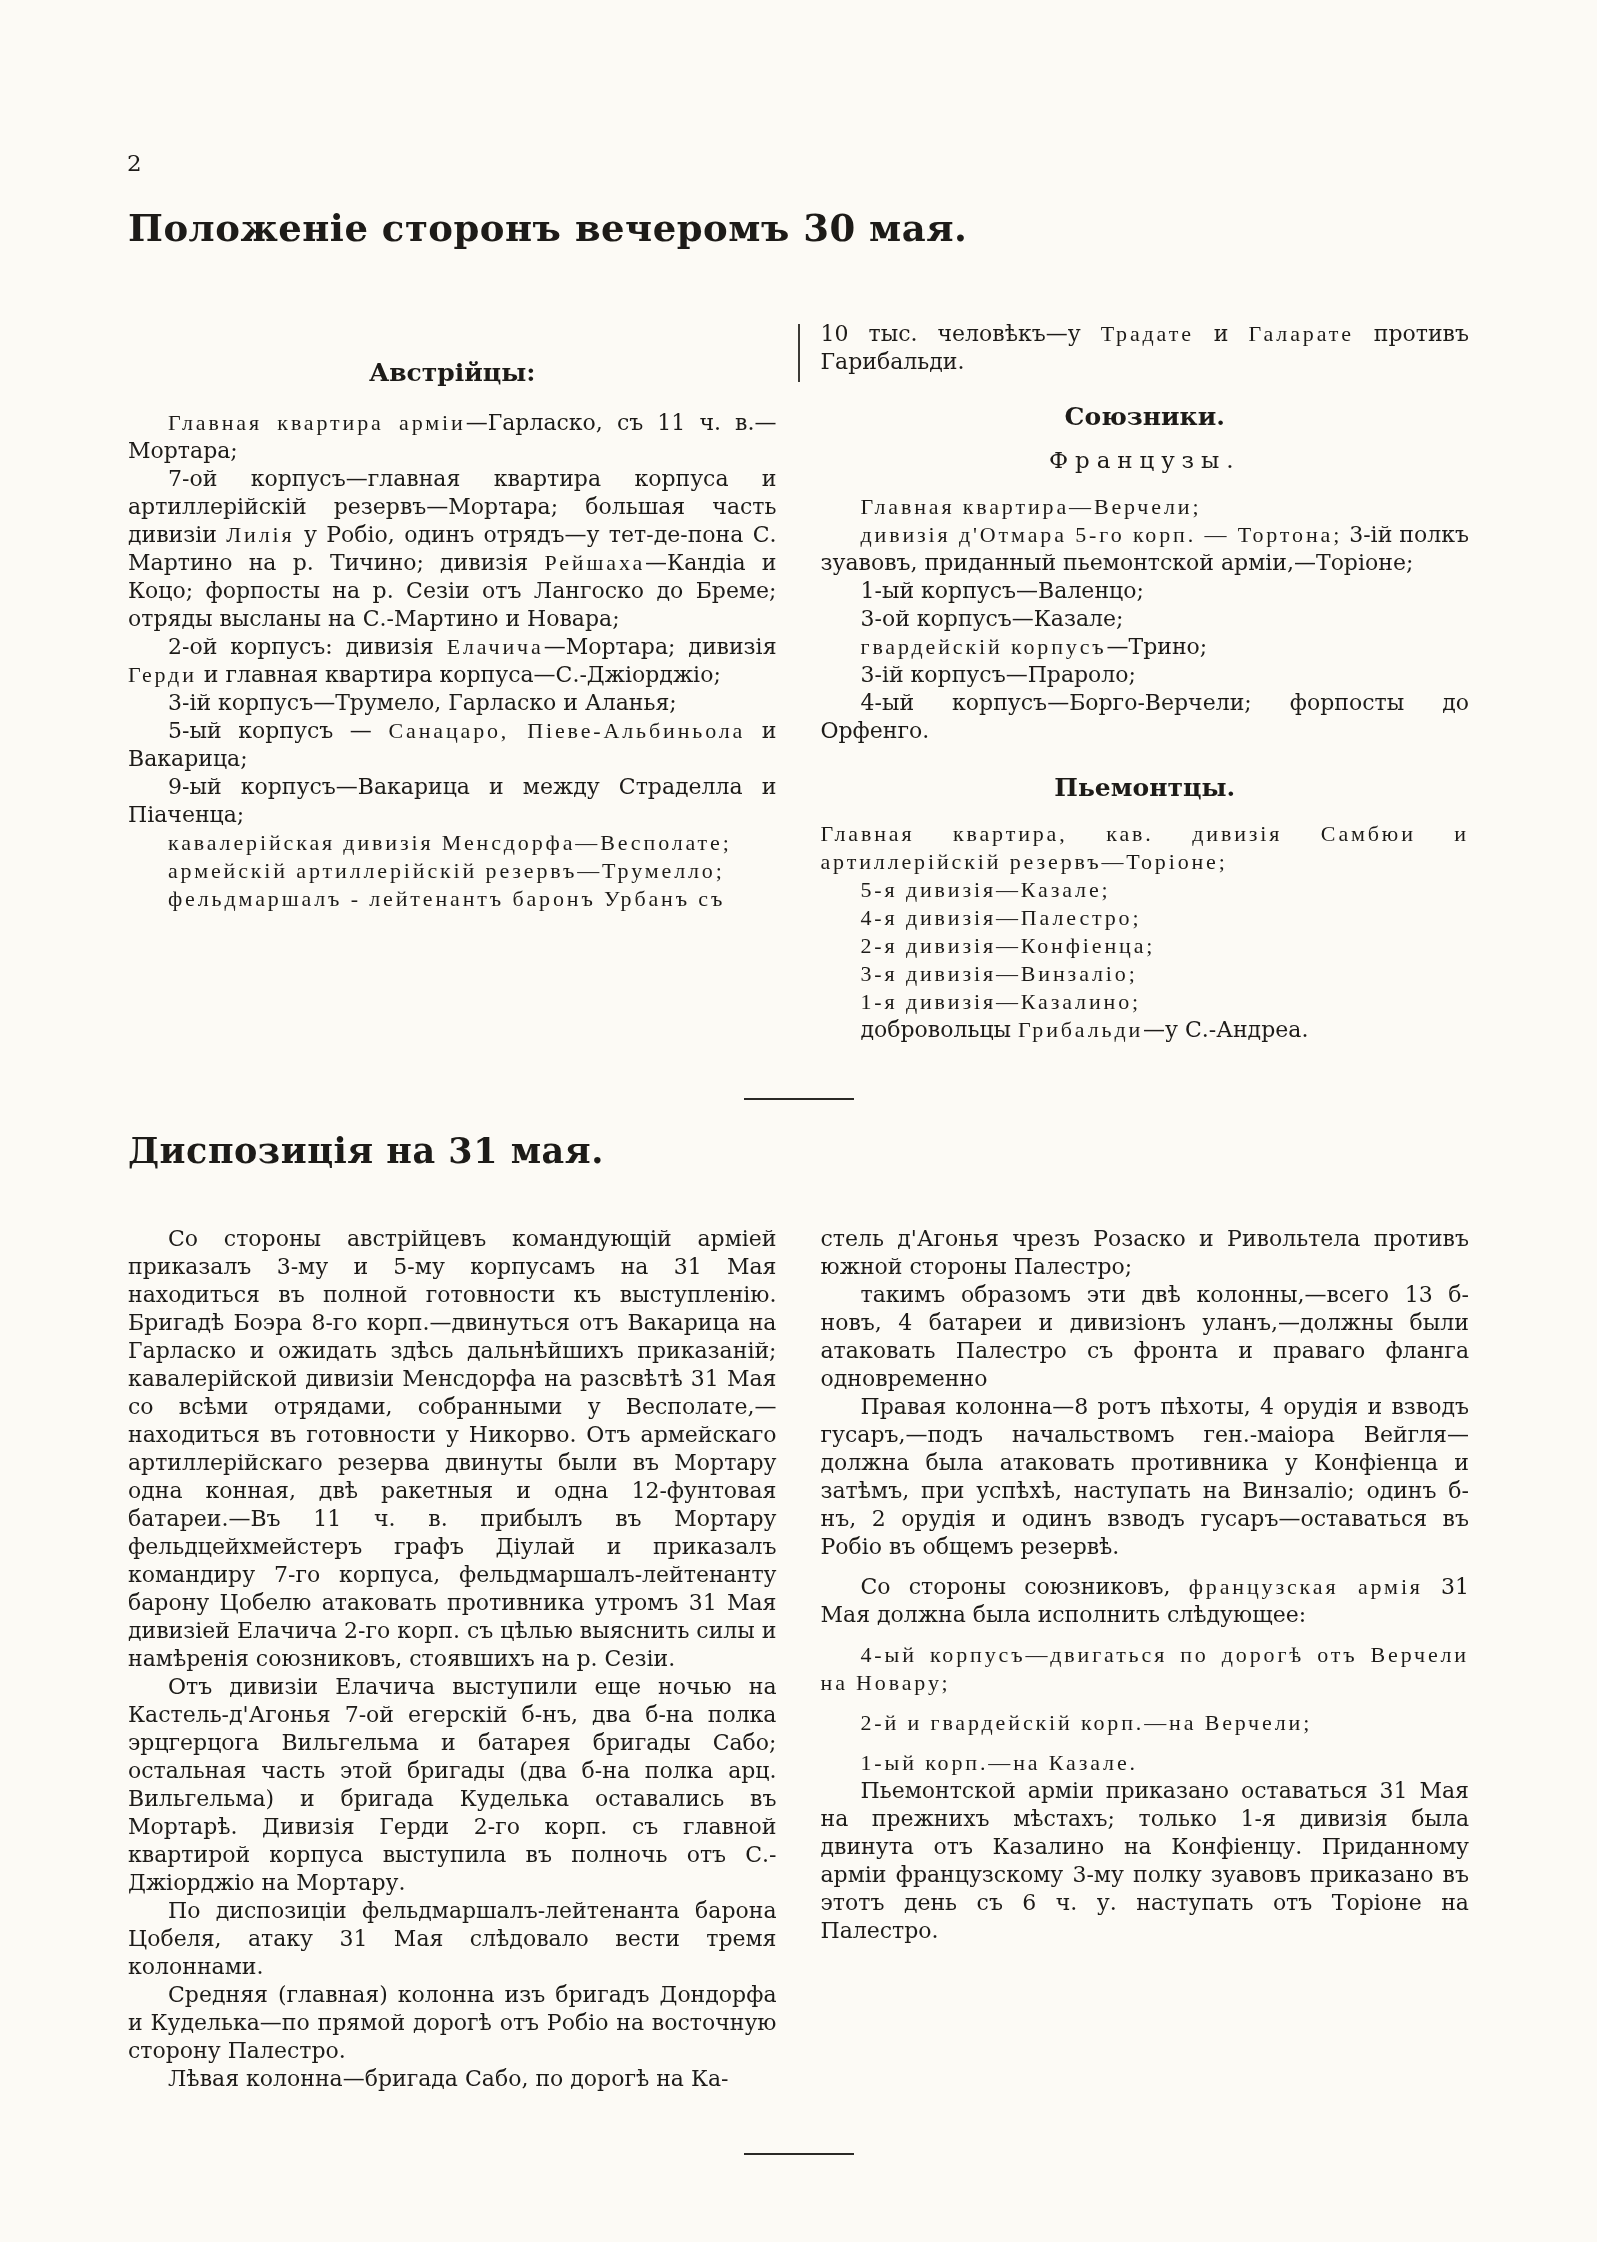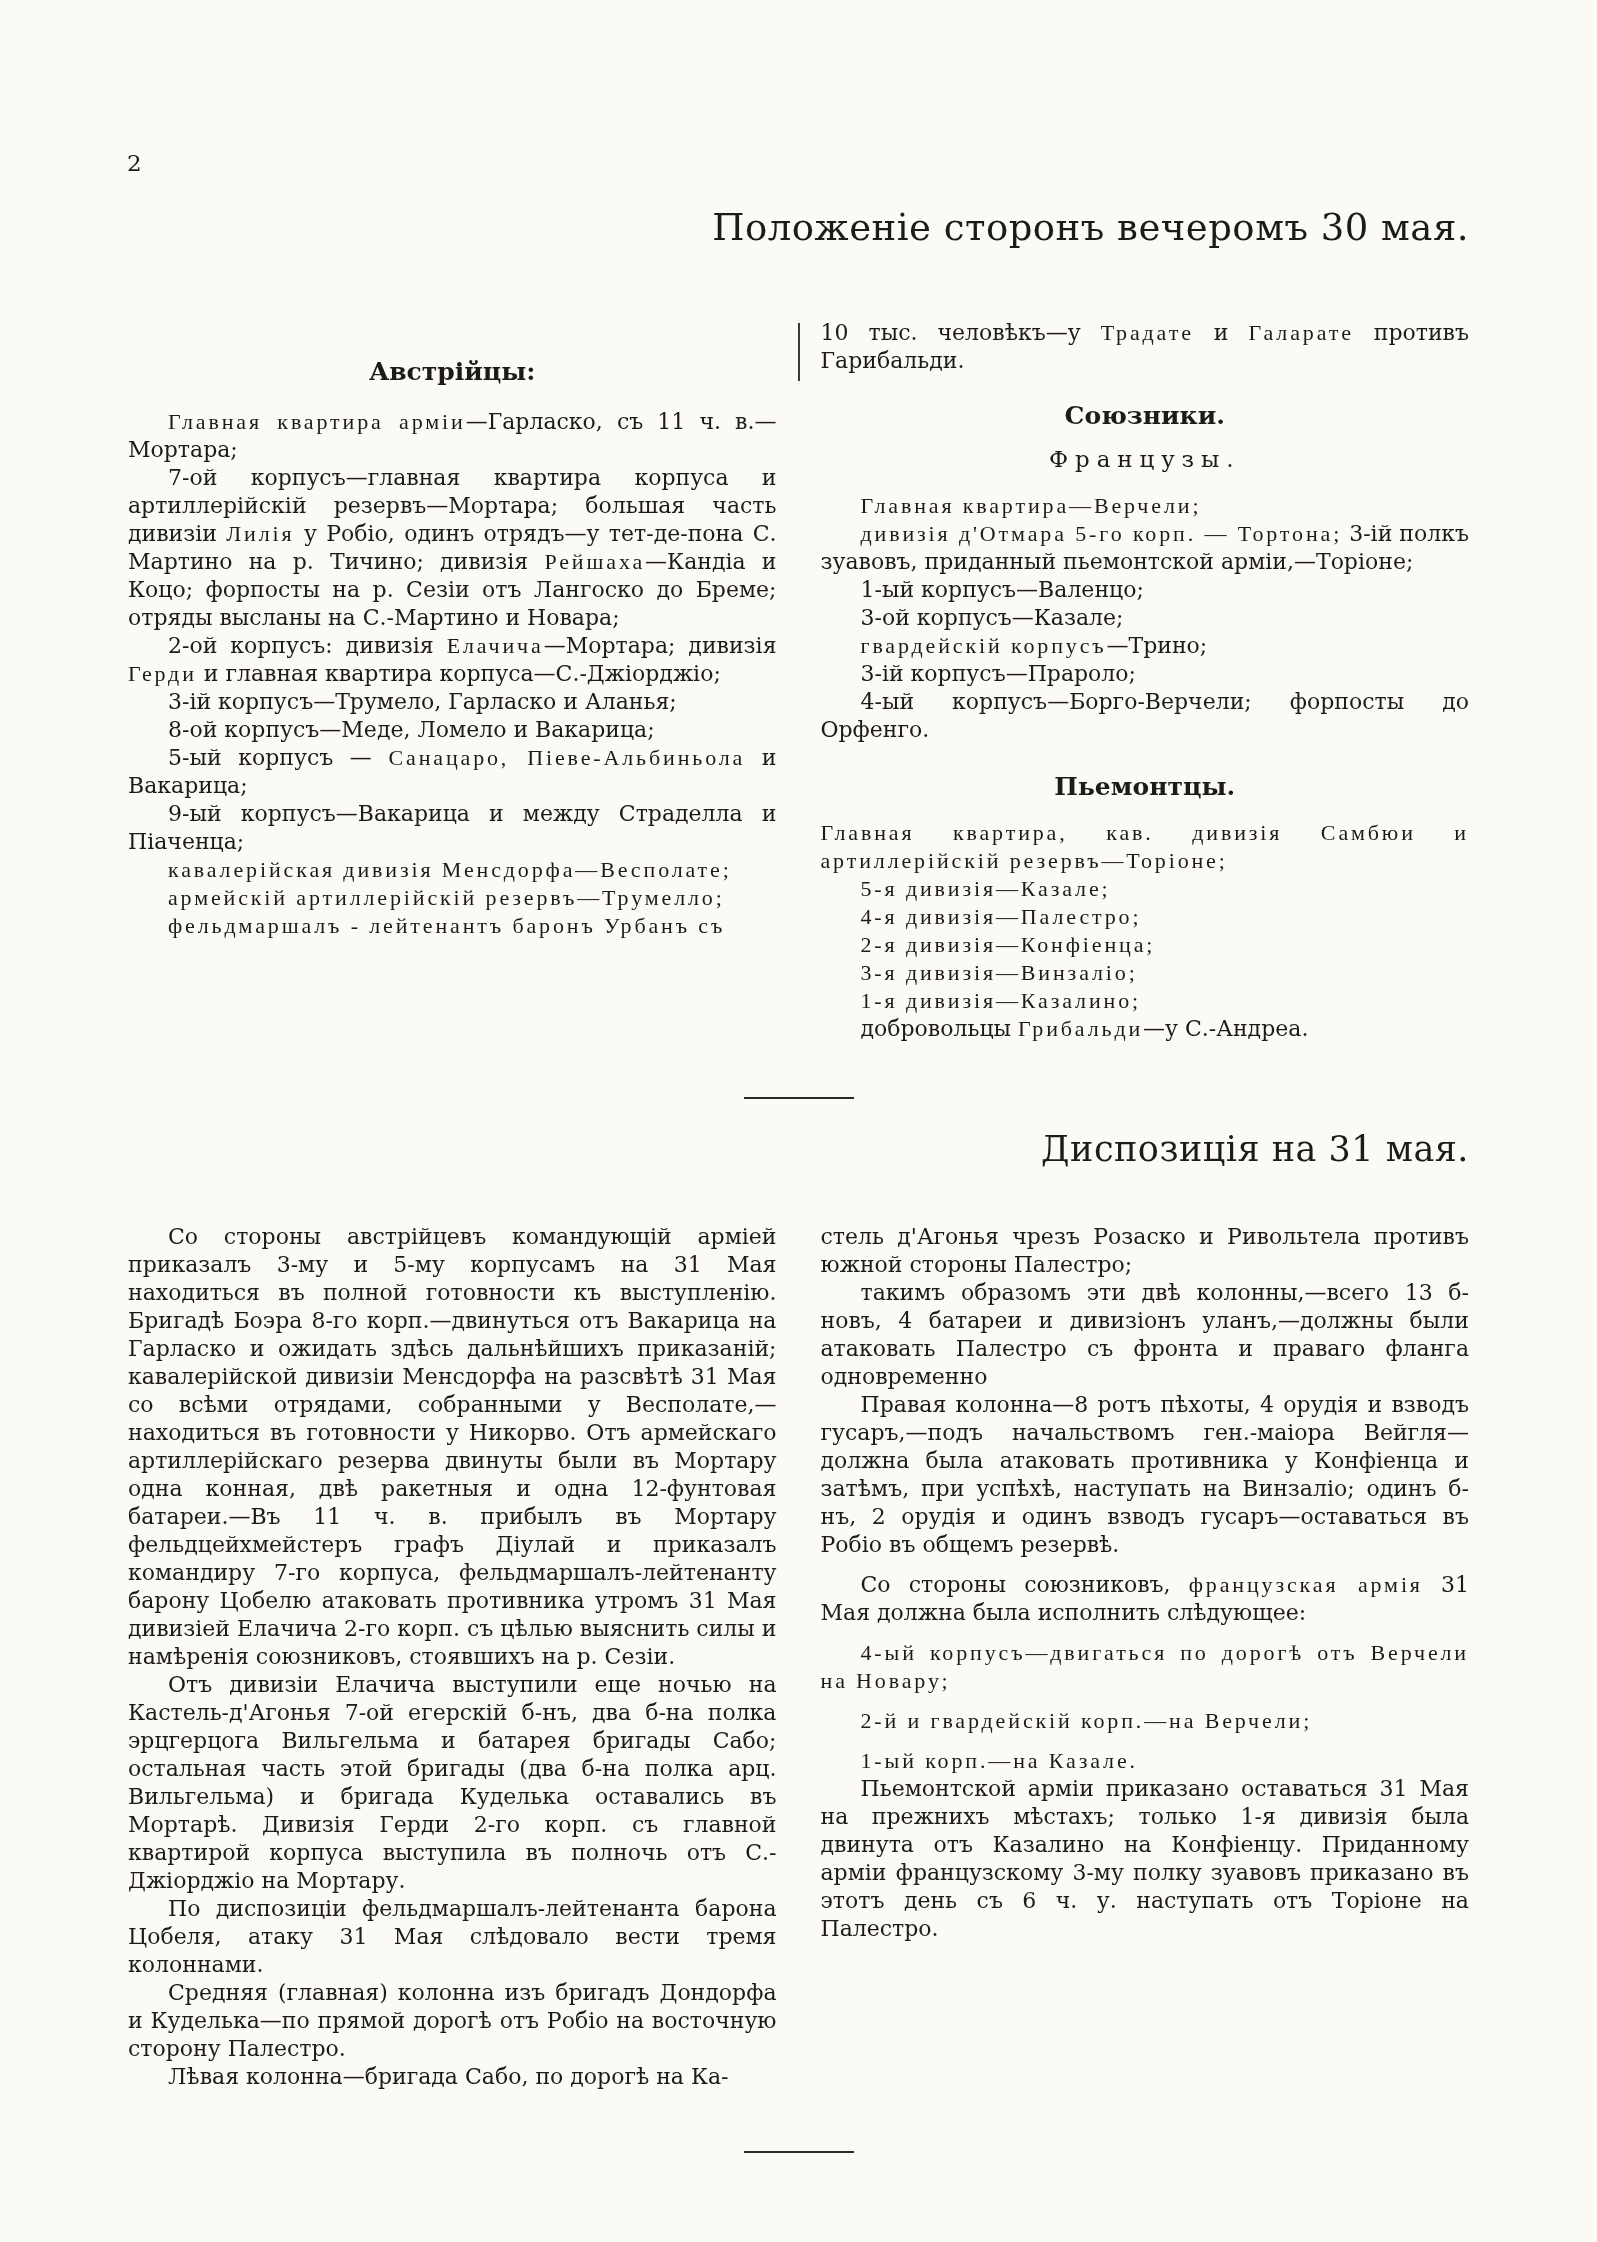--- a/index.html
+++ b/index.html
@@ -19,22 +19,22 @@
   }
 
   .page-number {
     position: absolute;
     top: 150px;
     left: 127px;
     font-size: 23px;
   }
 
   .title {
-    text-align: right;
-    font-weight: normal;
+    text-align: left;
+    font-weight: bold;
     margin: 0;
   }
   .title1 { font-size: 37px; margin: 56px 0 70px 0; letter-spacing: 0.5px; }
   .title2 { font-size: 35px; margin: 30px 0 54px 0; letter-spacing: 0.5px; }
 
   .cols {
     display: flex;
     gap: 44px;
     position: relative;
   }
@@ -102,21 +102,20 @@
   <h1 class="title title1">Положеніе сторонъ вечеромъ 30 мая.</h1>
 
   <section class="cols section1">
     <div class="col s1-left">
       <h2 class="colheading">Австрійцы:</h2>
       <div class="paras">
           <p class="para"><span class="seg-s">Главная квартира арміи</span><span class="seg-n">—Гарласко, съ 11 ч. в.—Мортара;</span></p>
           <p class="para"><span class="seg-b">7-ой корпусъ</span><span class="seg-n">—главная квартира корпуса и артиллерійскій резервъ—Мортара; большая часть дивизіи </span><span class="seg-s">Лилія</span><span class="seg-n"> у Робіо, одинъ отрядъ—у тет-де-пона С. Мартино на р. Тичино; дивизія </span><span class="seg-s">Рейшаха</span><span class="seg-n">—Кандіа и Коцо; форпосты на р. Сезіи отъ Лангоско до Бреме; отряды высланы на С.-Мартино и Новара;</span></p>
           <p class="para"><span class="seg-b">2-ой корпусъ:</span><span class="seg-n"> дивизія </span><span class="seg-s">Елачича</span><span class="seg-n">—Мортара; дивизія </span><span class="seg-s">Герди</span><span class="seg-n"> и главная квартира корпуса—С.-Джіорджіо;</span></p>
           <p class="para"><span class="seg-b">3-ій корпусъ</span><span class="seg-n">—Трумело, Гарласко и Аланья;</span></p>
-          <p class="para"><span class="seg-b">8-ой корпусъ</span><span class="seg-n">—Меде, Ломело и Вакарица;</span></p>
           <p class="para"><span class="seg-b">5-ый корпусъ</span><span class="seg-n"> — </span><span class="seg-s">Санацаро, Піеве-Альбиньола</span><span class="seg-n"> и Вакарица;</span></p>
           <p class="para"><span class="seg-b">9-ый корпусъ</span><span class="seg-n">—Вакарица и между Страделла и Піаченца;</span></p>
           <p class="para"><span class="seg-s">кавалерійская дивизія Менсдорфа—Весполате;</span></p>
           <p class="para"><span class="seg-s">армейскій артиллерійскій резервъ—Трумелло;</span></p>
           <p class="para"><span class="seg-s">фельдмаршалъ - лейтенантъ баронъ Урбанъ съ</span></p>
         </div>
     </div>
     <div class="colrule"></div>
     <div class="col">
       <div class="paras">

